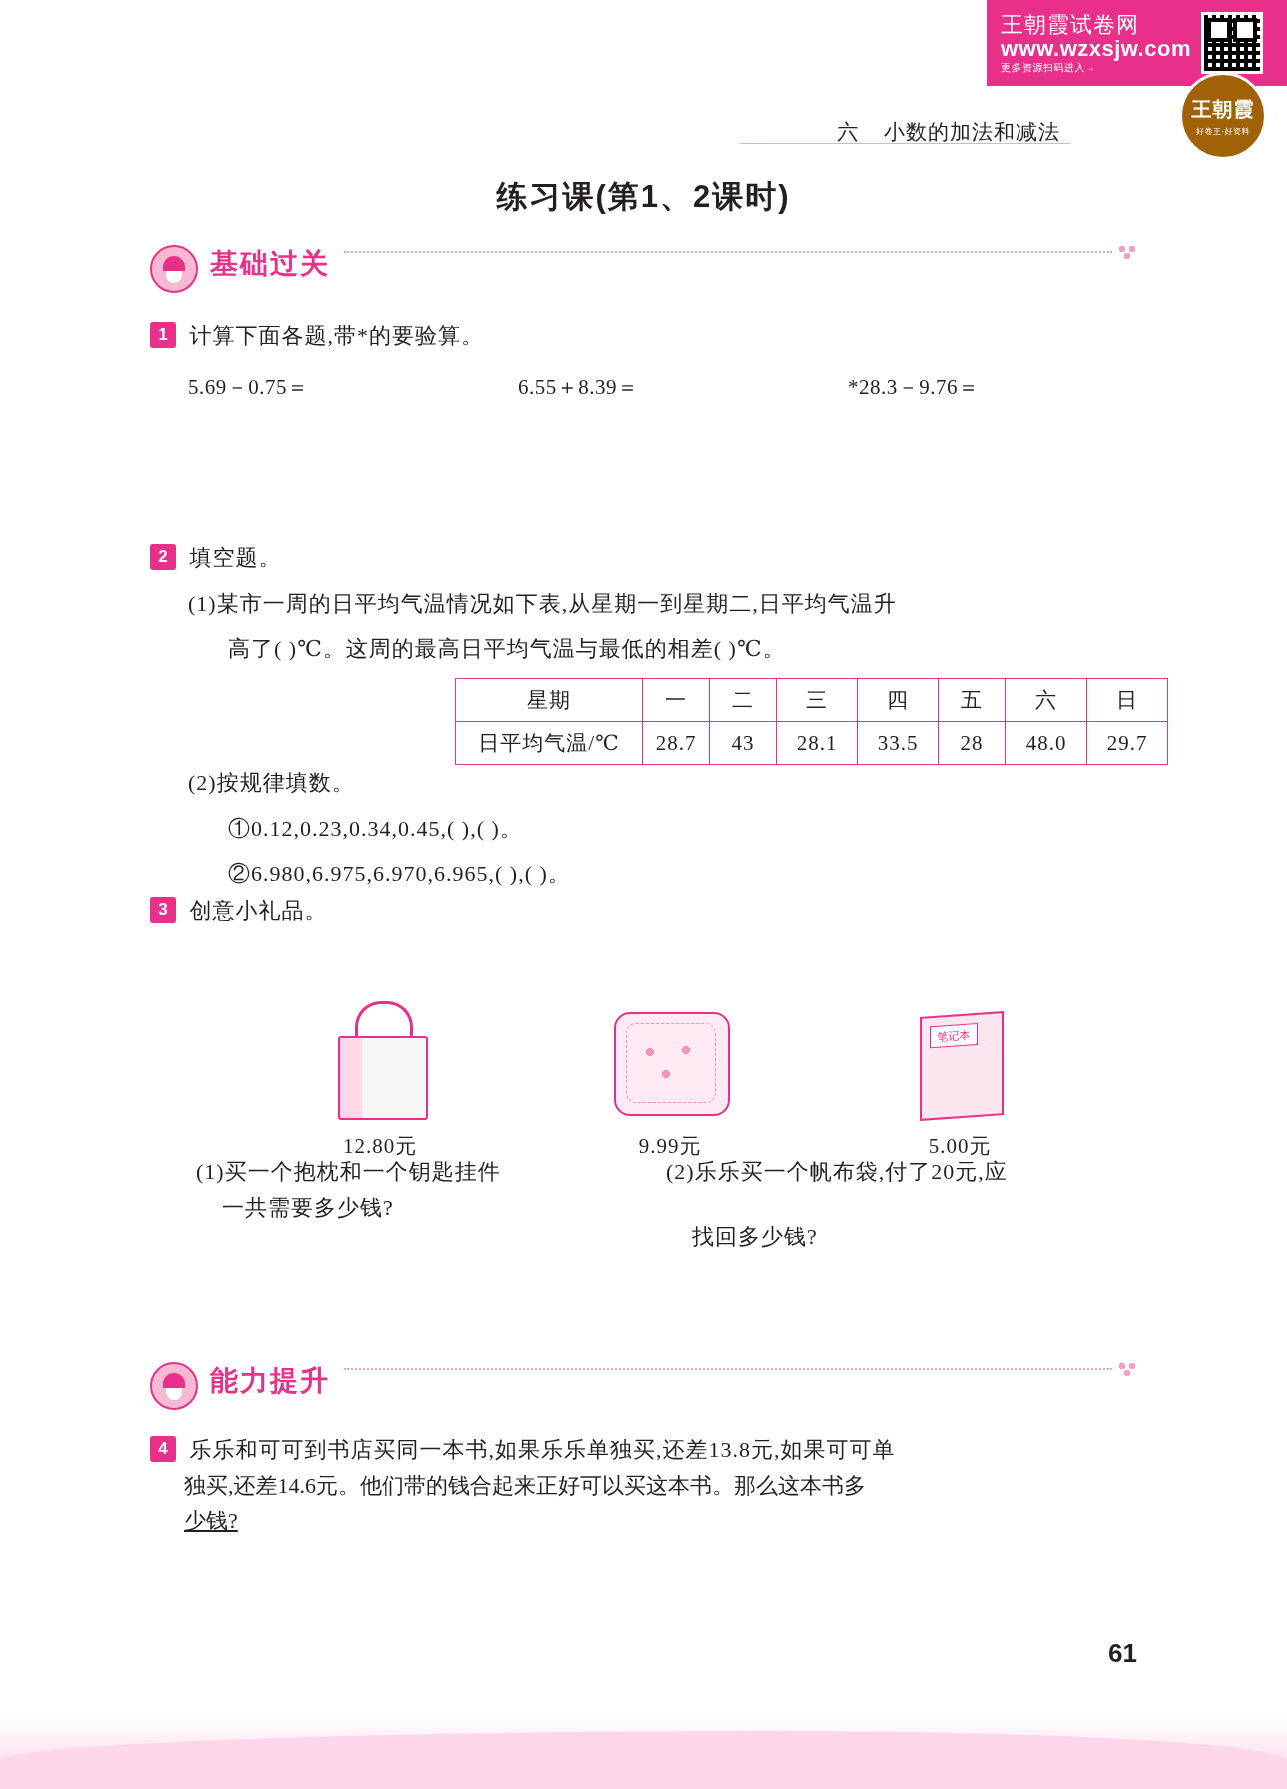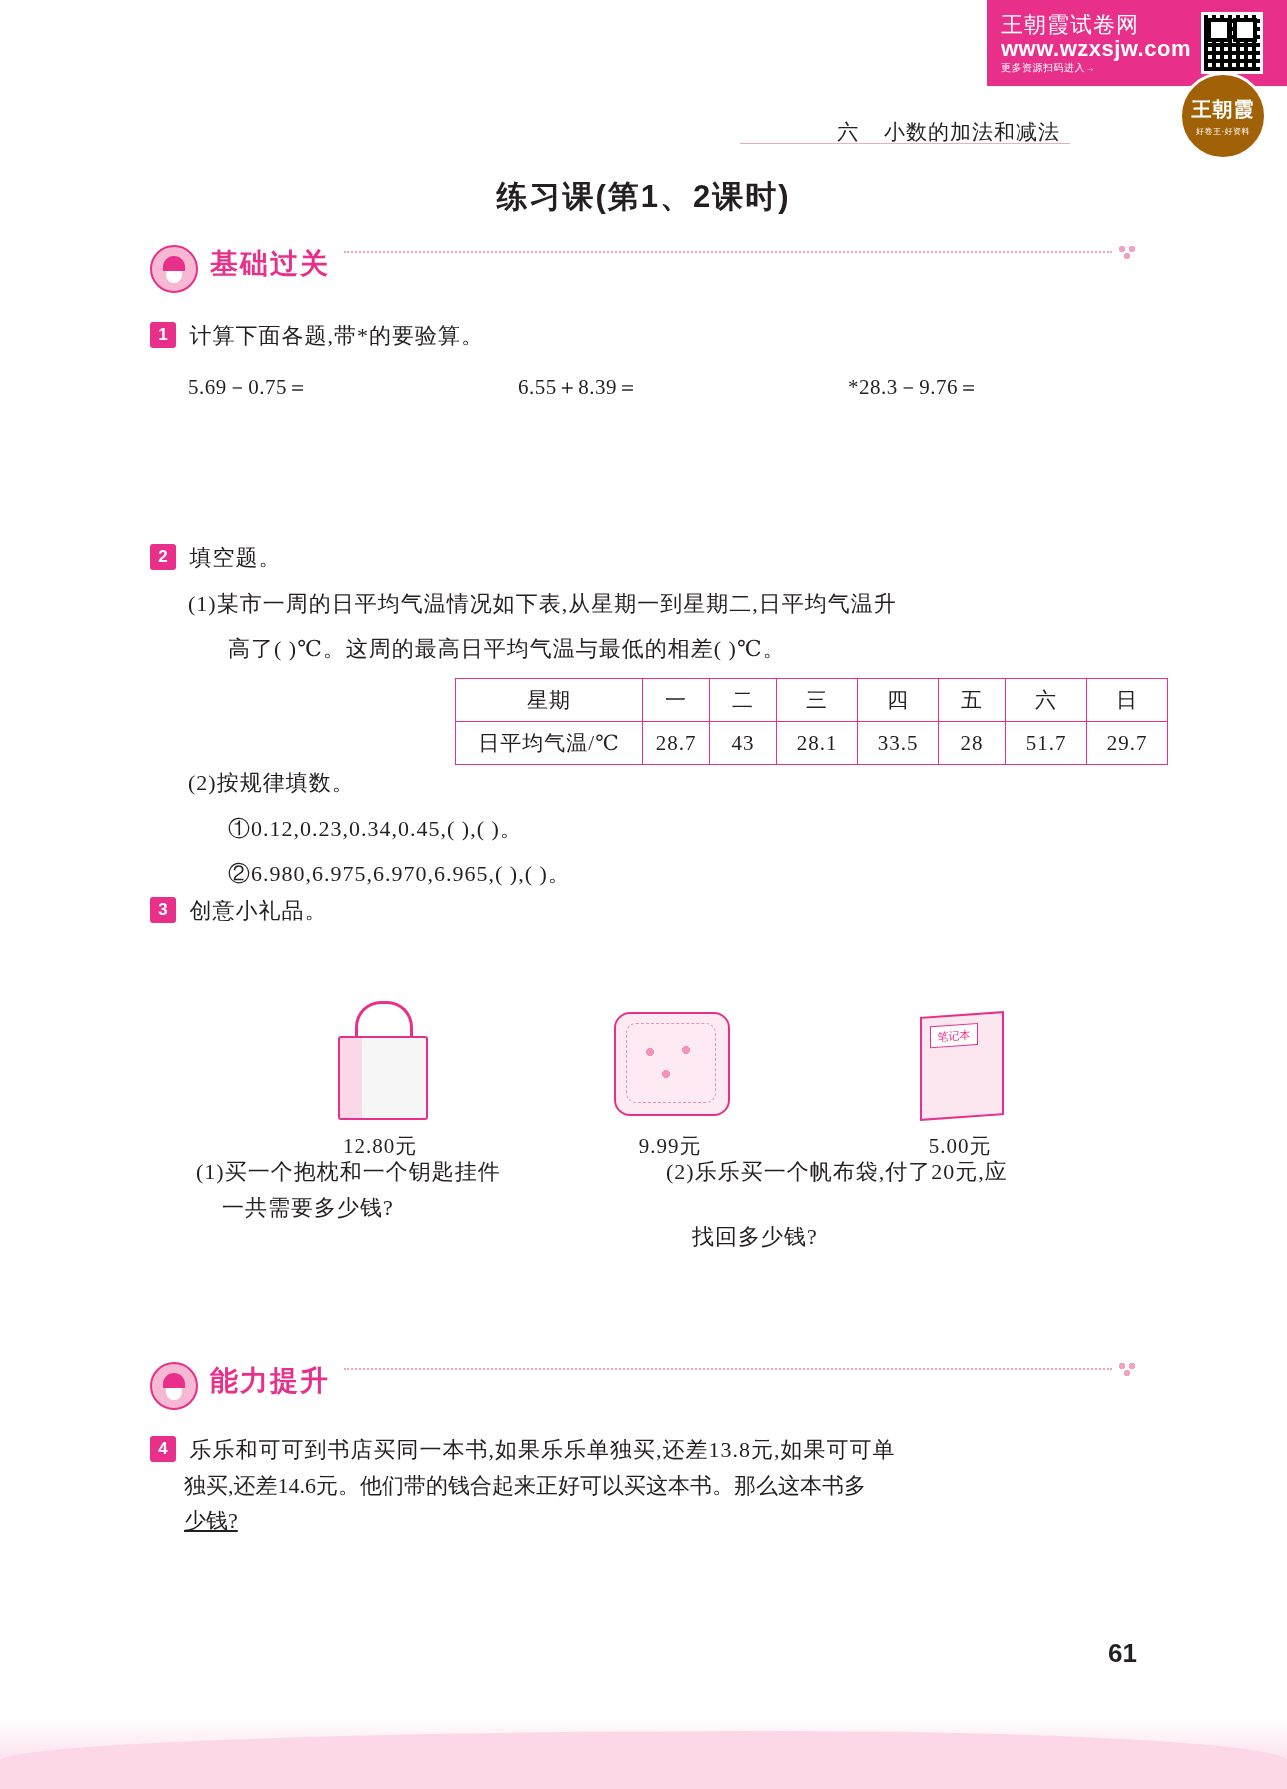--- a/index.html
+++ b/index.html
@@ -437,21 +437,21 @@
     <td class="day-wide">六</td>
     <td class="day-wide">日</td>
   </tr>
   <tr>
     <td class="hdr-label">日平均气温/℃</td>
     <td>28.7</td>
     <td>43</td>
     <td>28.1</td>
     <td>33.5</td>
     <td>28</td>
-    <td>51.7</td>
+    <td>48.0</td>
     <td>29.7</td>
   </tr>
 </tbody>
   </table>
 
 <div class="q" style="top:755px;">
   <div class="sub">(2)按规律填数。</div>
   <div class="sub sub-indent">①0.12,0.23,0.34,0.45,(        ),(        )。</div>
   <div class="sub sub-indent">②6.980,6.975,6.970,6.965,(        ),(        )。</div>
 </div>

